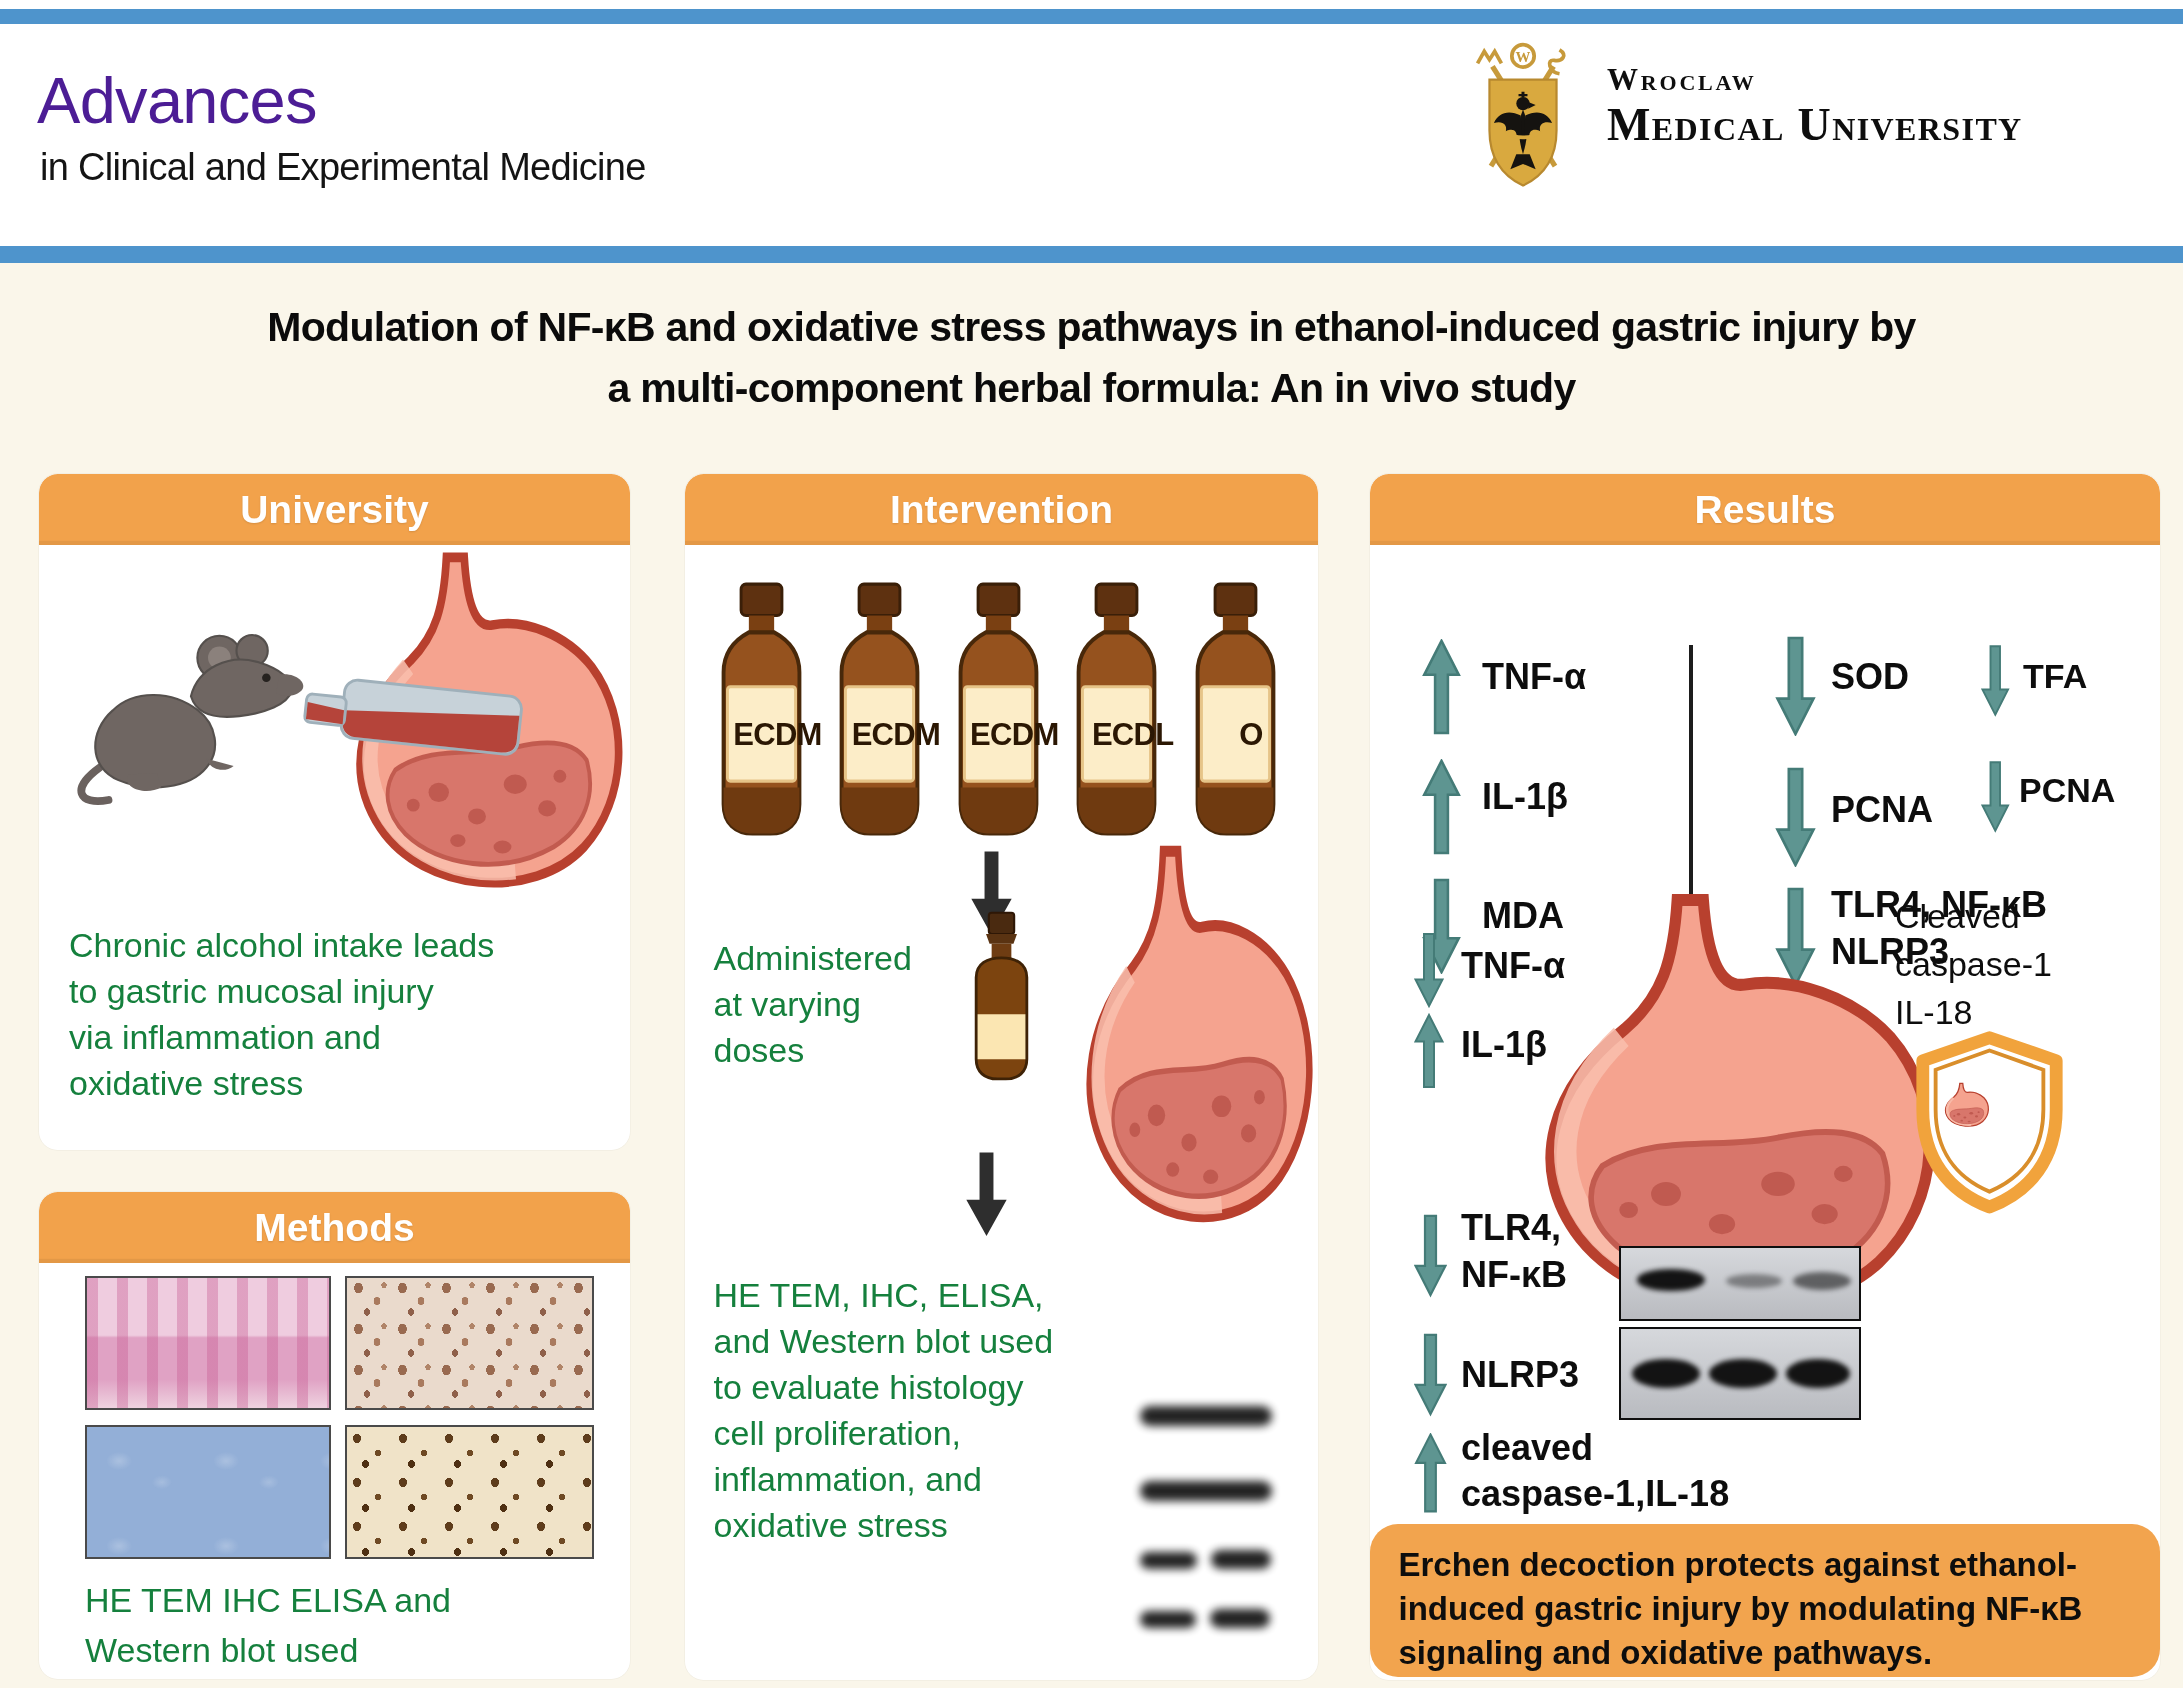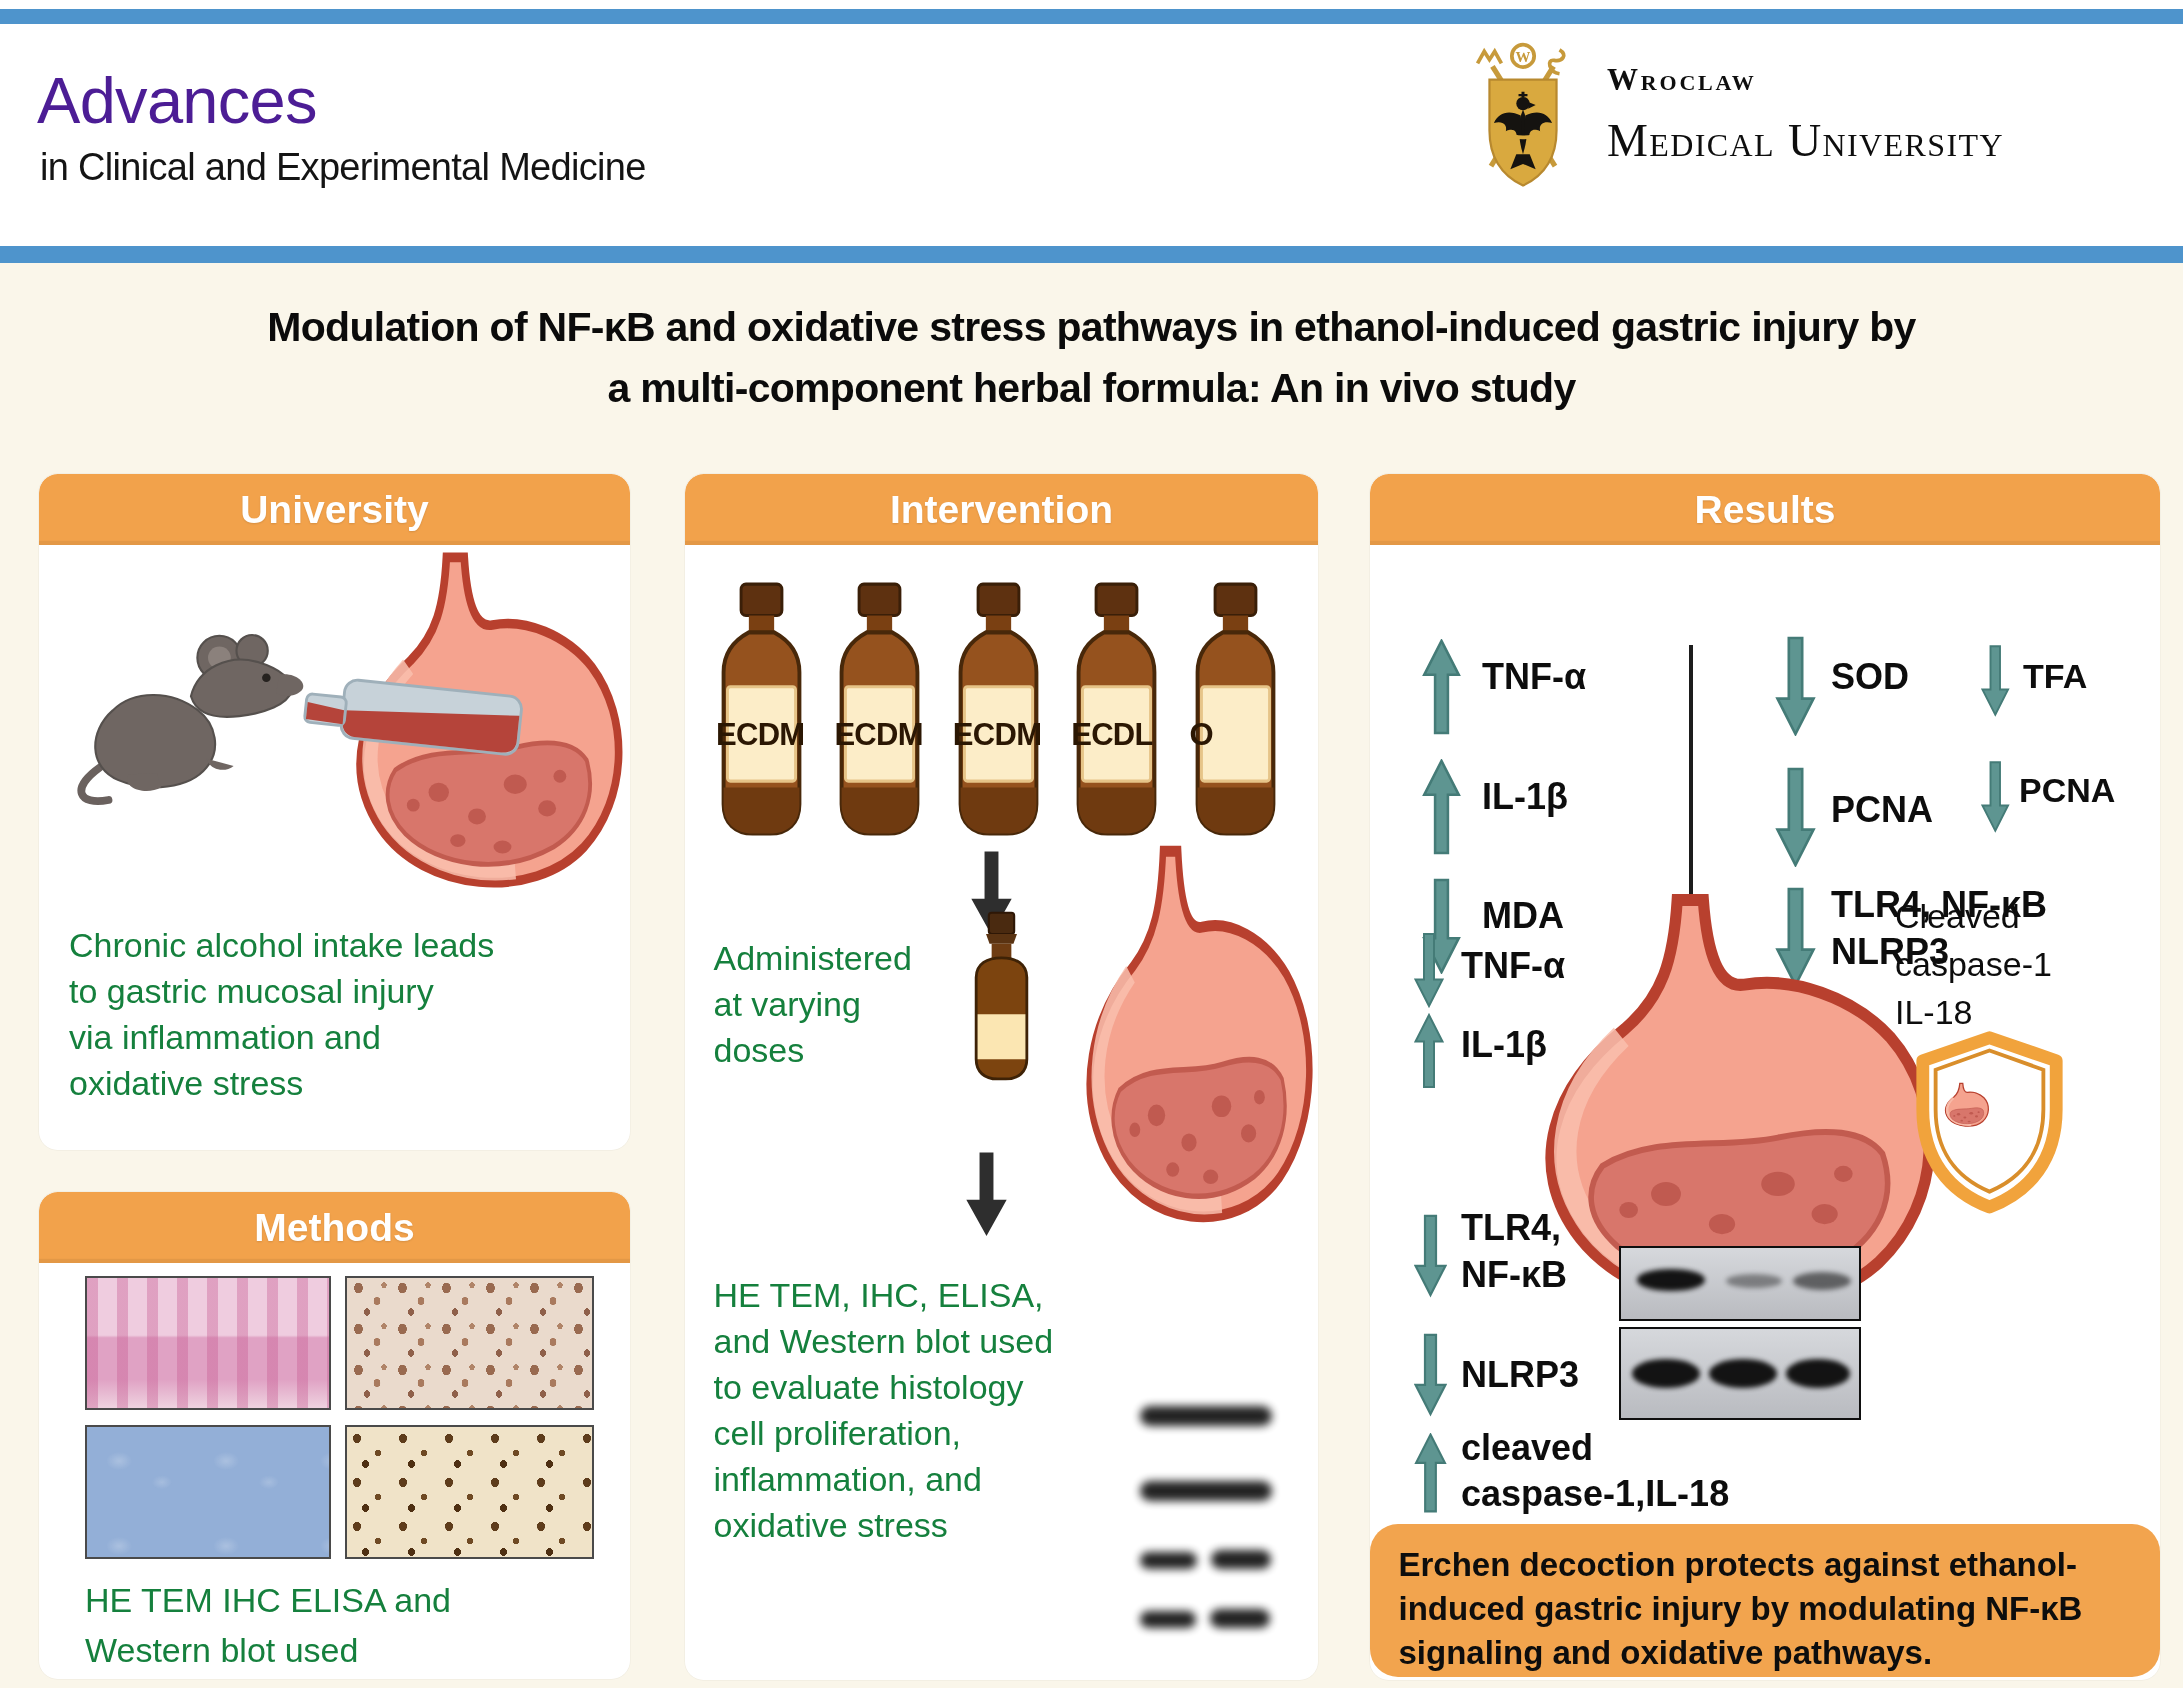--- a/index.html
+++ b/index.html
@@ -5,21 +5,21 @@
   html,body{margin:0;padding:0;background:#e8e8e8;}
   .page{position:relative;width:2183px;height:1689px;background:#ffffff;overflow:hidden;
         font-family:"Liberation Sans",sans-serif;color:#111;}
   .topbar{position:absolute;left:0;top:8.5px;width:100%;height:15.7px;background:#4E94CC;}
   .j-title{position:absolute;left:37px;top:63px;font-size:65px;font-weight:400;color:#4c1d95;letter-spacing:-0.7px;}
   .j-sub{position:absolute;left:40px;top:146px;font-size:38px;font-weight:400;color:#141414;letter-spacing:-0.7px;}
   .logo{position:absolute;left:1466px;top:41px;display:flex;align-items:flex-start;}
   .crest{width:114px;height:149px;}
   .uni-text{margin-left:27px;margin-top:21.3px;font-family:"Liberation Serif",serif;font-variant:small-caps;color:#0e0e0e;}
   .uni-1{font-size:31px;font-weight:600;letter-spacing:2.8px;}
-  .uni-2{font-size:46px;font-weight:400;letter-spacing:1.4px;margin-top:16px;}
+  .uni-2{font-size:46px;font-weight:700;letter-spacing:1.4px;margin-top:0;}
   .divider{position:absolute;left:0;top:246px;width:100%;height:17px;background:#4E94CC;}
   .canvas{position:absolute;left:0;top:263px;width:100%;height:1426px;background:#FAF6EA;}
   .main-title{position:absolute;left:0;top:34px;width:100%;text-align:center;
               font-size:41px;line-height:61px;font-weight:700;color:#0b0b0b;letter-spacing:-0.7px;}
   
   .card{position:absolute;background:#ffffff;border-radius:18.5px;overflow:hidden;
         box-shadow:0 0 0 0.7px rgba(0,0,0,0.04);}
   .card-head{position:absolute;left:0;top:0;width:100%;height:71px;background:#F2A24B;
              color:#fff;font-size:39px;font-weight:700;text-align:center;line-height:71px;
              border-radius:18.5px 18.5px 0 0;box-shadow:inset 0 -4.3px 0 rgba(0,0,0,0.06);text-shadow:0 1.4px 2.1px rgba(0,0,0,0.12);}
@@ -35,21 +35,21 @@
   .arrow path.teal{fill:#5E9591;stroke:#447b77;stroke-width:4;}
   .arrow path.black{fill:#2E2E2E;}
   
   .marker-lbl{position:absolute;font-weight:700;font-size:36px;line-height:47px;color:#0d0d0d;}
   .marker-lbl.reg{font-weight:400;}
   .vline{position:absolute;width:3.6px;background:#1d1d1d;}
   
   .bottles{position:absolute;left:23px;top:108px;display:flex;gap:11.4px;}
   .bottle{position:relative;width:107px;height:262px;}
   .bottle svg{width:100%;height:100%;}
-  .bottle .blabel{position:absolute;left:8px;top:107px;width:100%;height:91px;text-align:left;
+  .bottle .blabel{position:absolute;left:16px;top:107px;width:100%;height:91px;text-align:center;
                   line-height:91px;font-size:31px;font-weight:700;color:#2B1703;letter-spacing:-0.7px;}
   
   .smear{position:absolute;}
   .sband{position:absolute;height:20px;background:#0b0b0b;border-radius:10px;filter:blur(4.3px);opacity:.9;}
   
   .blotbox{position:absolute;background:linear-gradient(180deg,#d6d8dc,#b9bbc0);border:2.8px solid #0f0f0f;}
   .bband{position:absolute;background:#0a0a0a;border-radius:50%;filter:blur(2.8px);}
   
   .conclusion{position:absolute;left:0;top:1050px;width:790px;height:153px;background:#F2A44E;
               border-radius:28px;box-sizing:border-box;padding:18.5px 28.5px;

